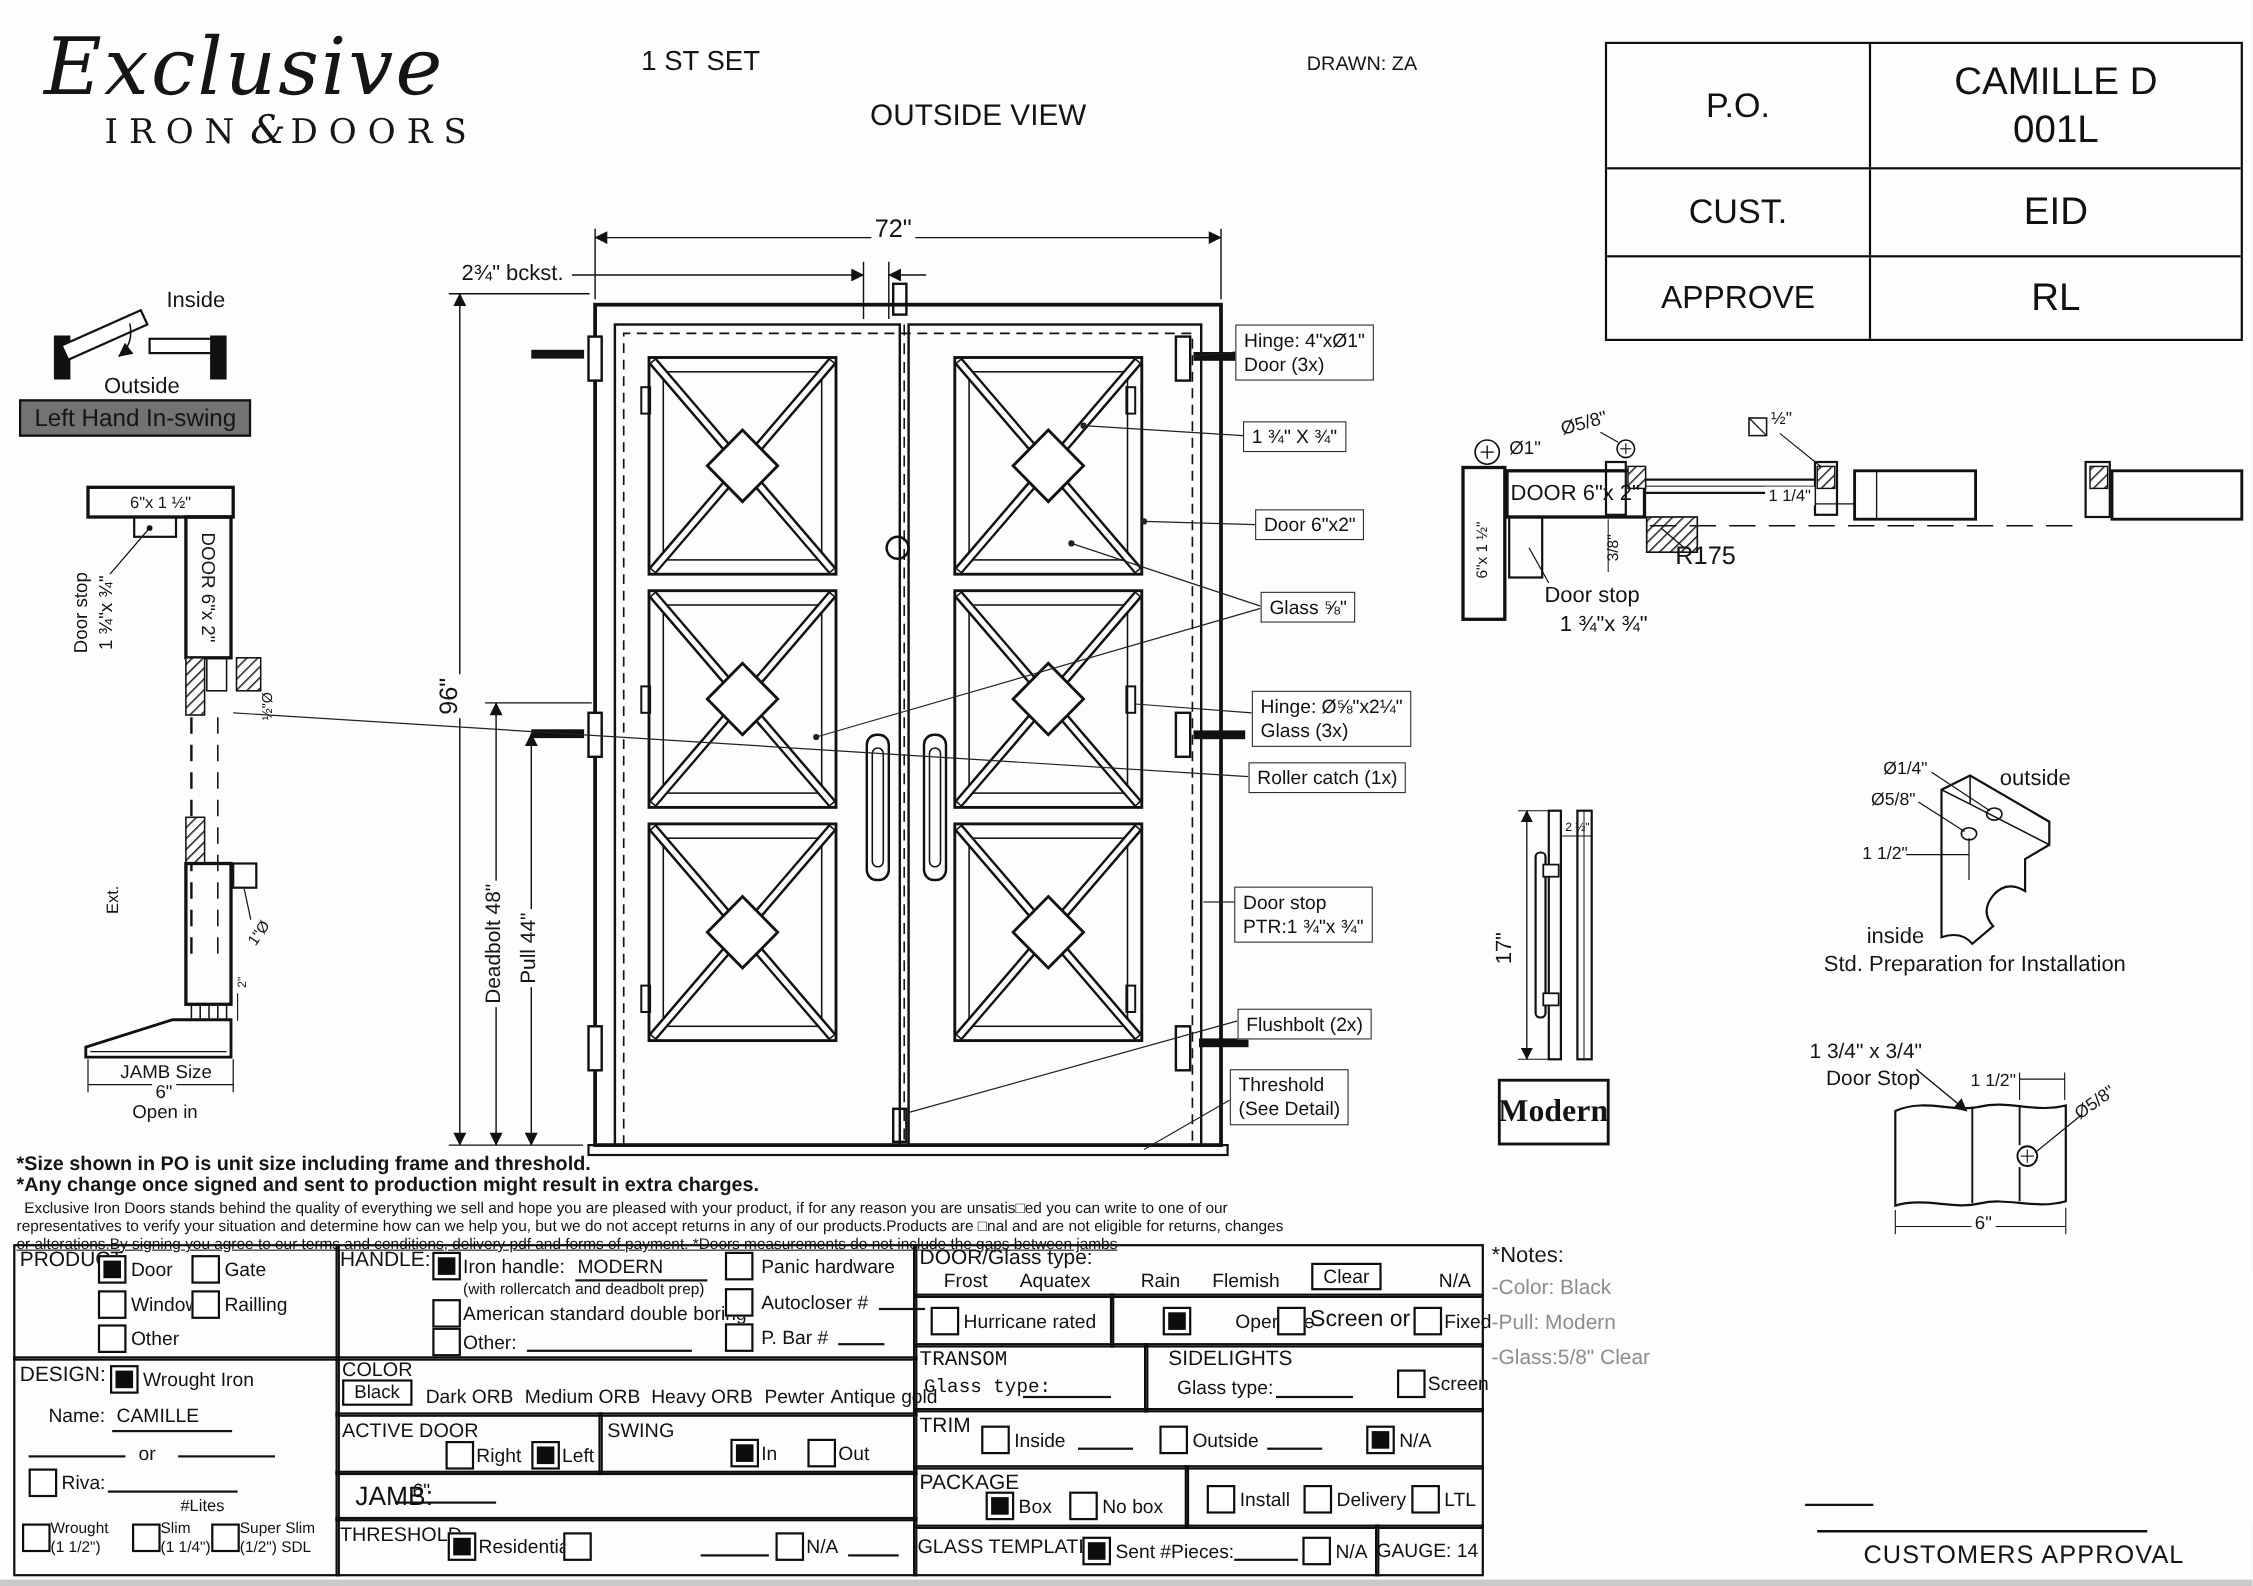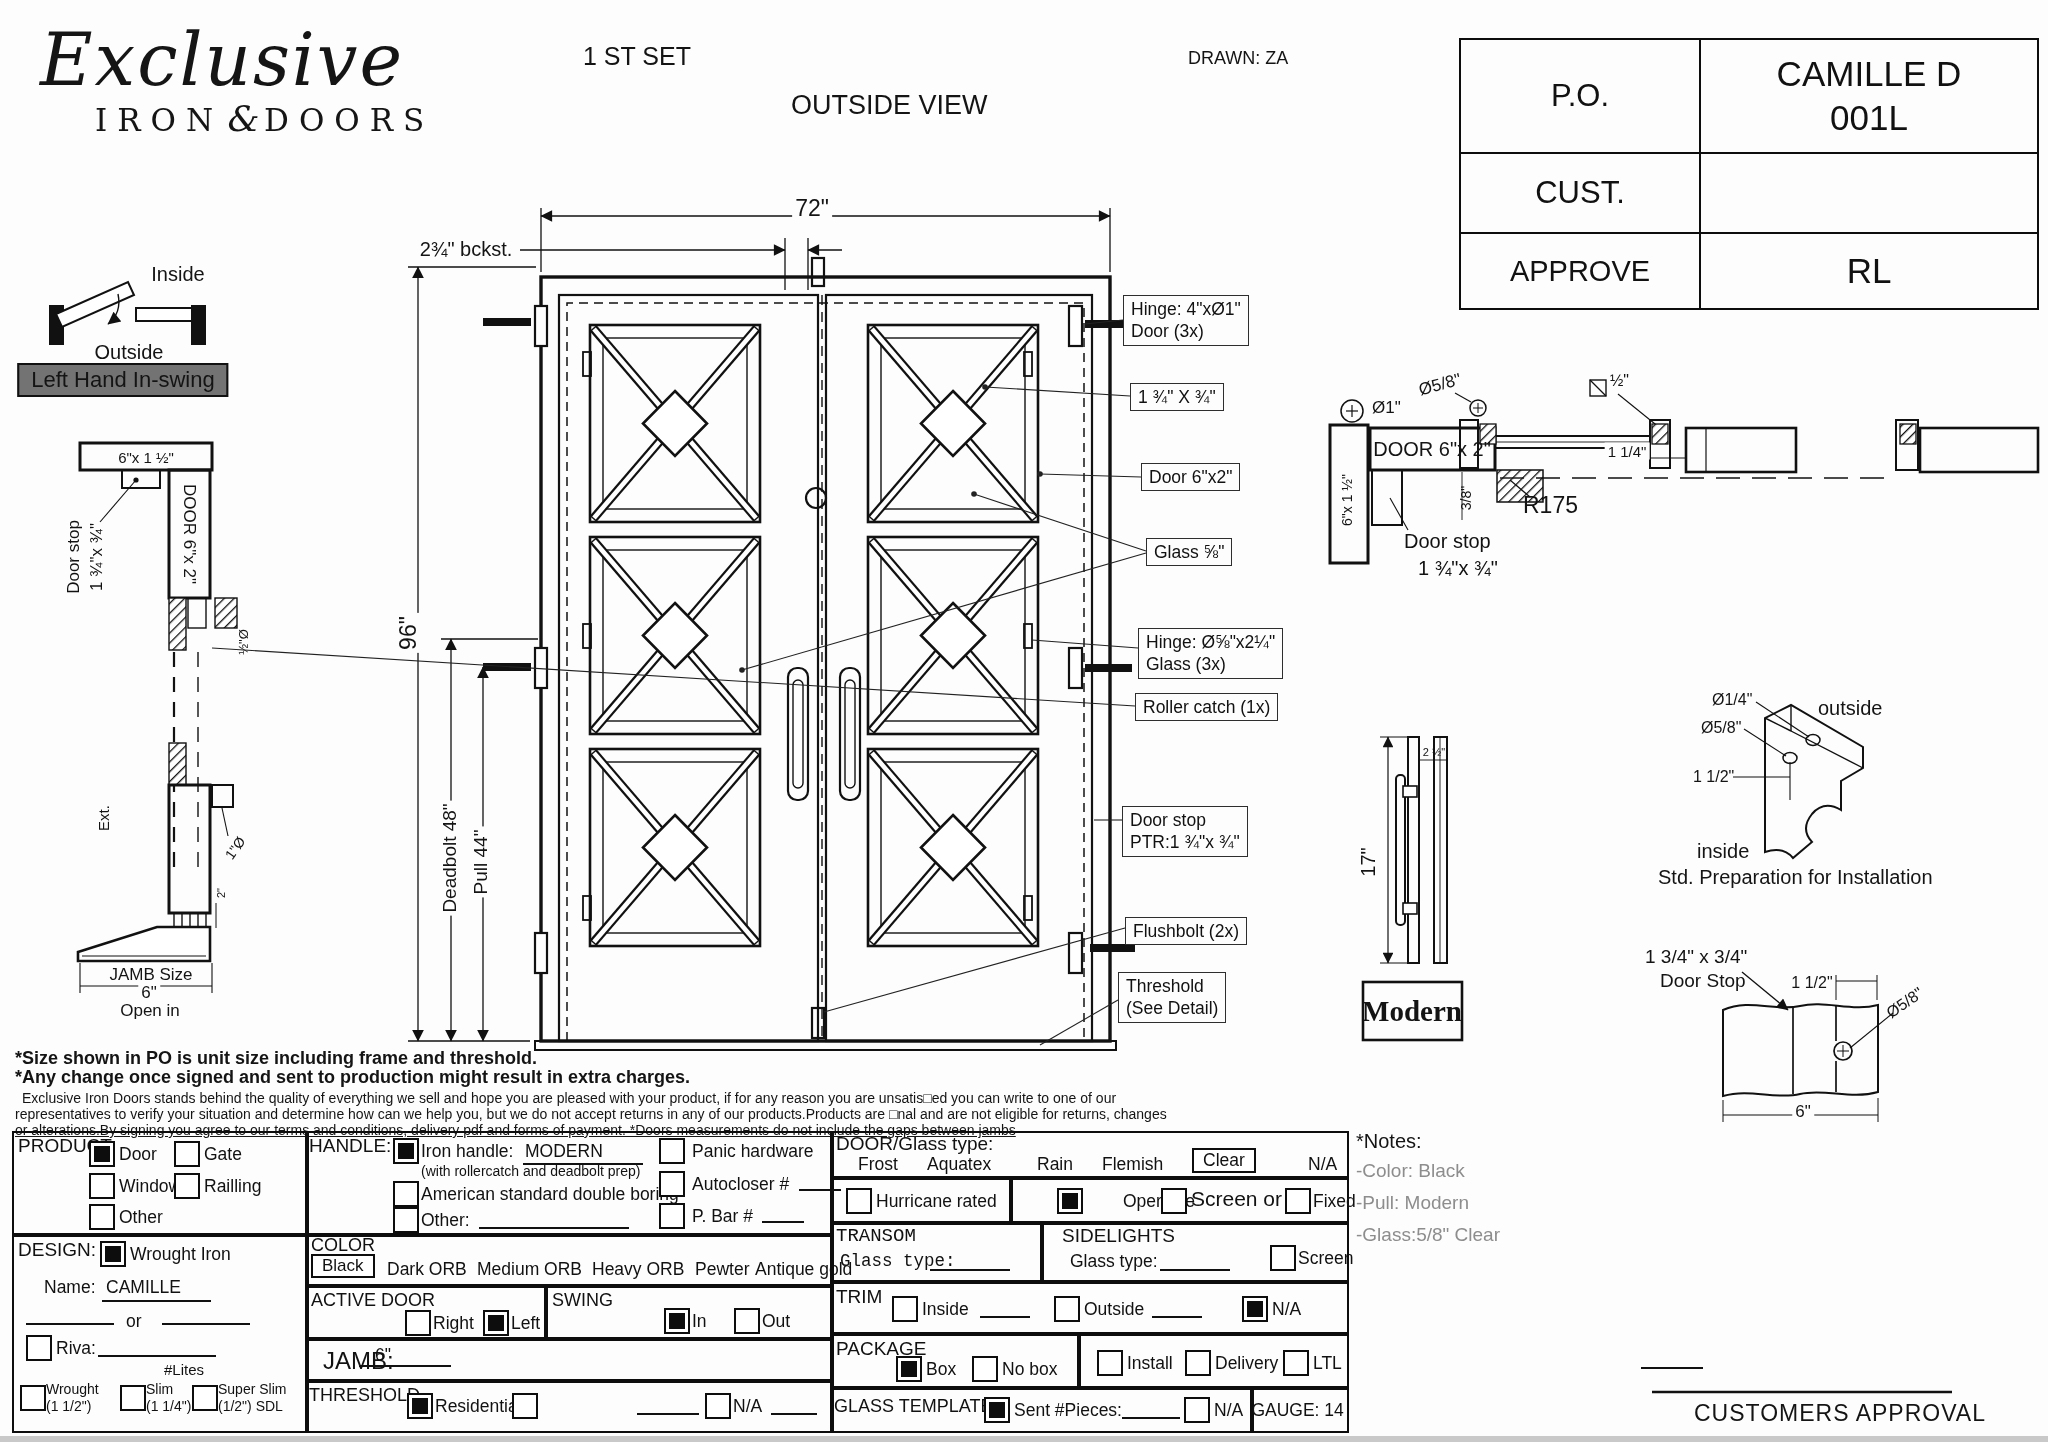--- a/index.html
+++ b/index.html
@@ -270,20 +270,21 @@
 
   <div class="tbl">
     <div class="tr" style="height:112px;">
       <div class="tl">P.O.</div>
       <div class="tv" style="width:240px;margin:0 auto;flex:1;">
           <span style="display:block;width:250px;">CAMILLE D 001L</span>
         </div>
     </div>
     <div class="tr" style="height:78px;">
       <div class="tl">CUST.</div>
+      <div class="tv">EID</div>
     </div>
     <div class="tr" style="height:74px;">
       <div class="tl" style="font-size:29px;">APPROVE</div>
       <div class="tv">RL</div>
     </div>
   </div>
 
   <div class="lb ctr" style="left:178px;top:274px;font-size:20px;">Inside</div>
   <div class="lb ctr" style="left:129px;top:352px;font-size:20px;">Outside</div>
   <div class="lb ctr" style="left:123px;top:380px;font-size:22px;border:2px solid #111;padding:2px 12px;background:#737373;">Left Hand In-swing</div>

